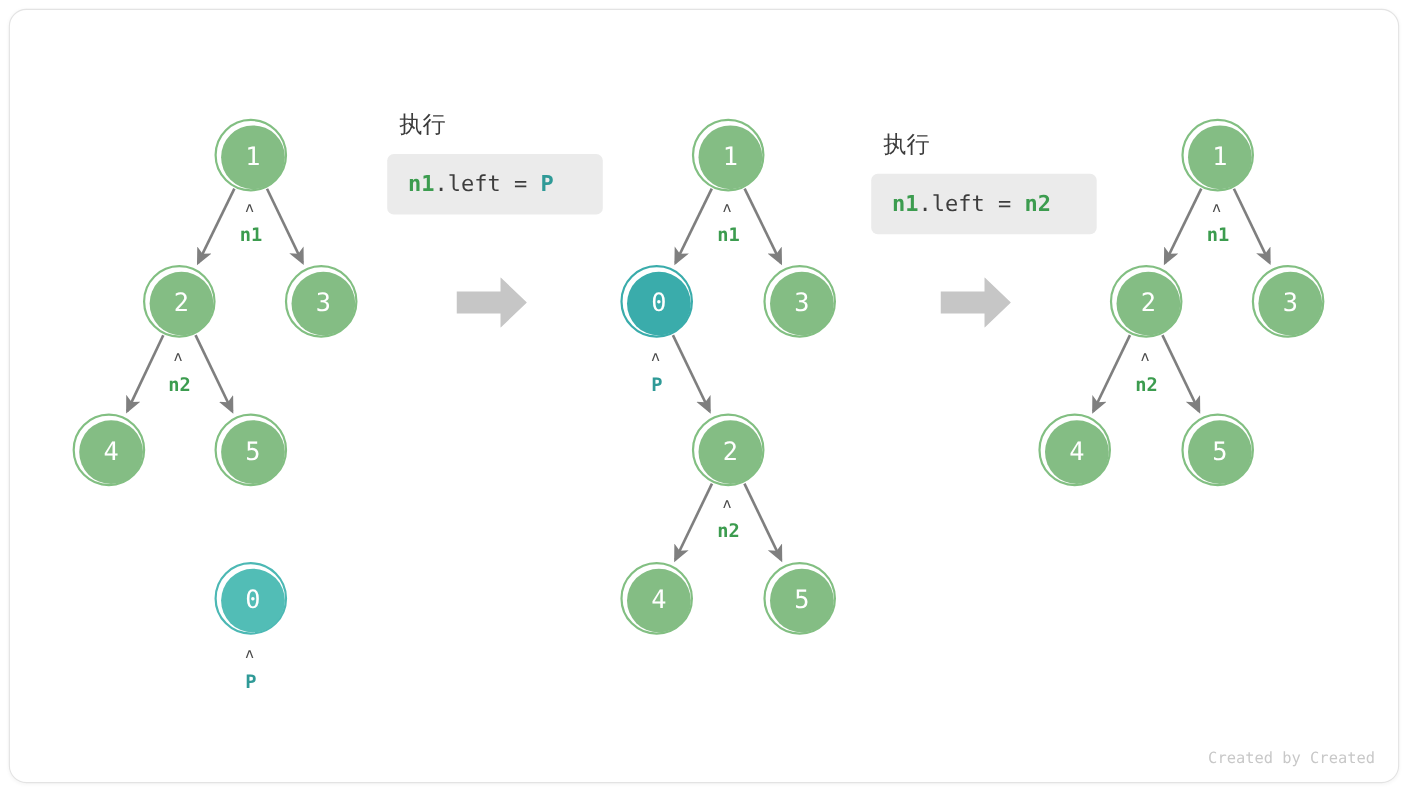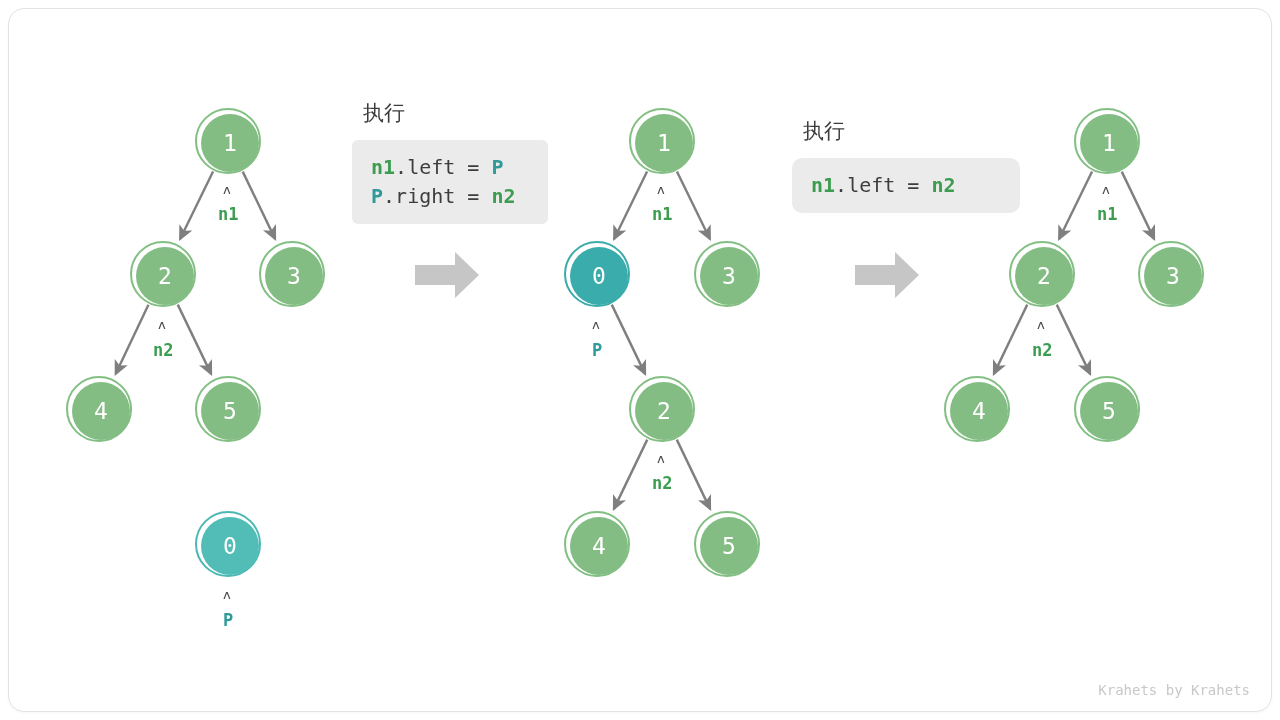--- a/index.html
+++ b/index.html
@@ -206,31 +206,30 @@
   <div id="labels-layer">
       <div class="caret" style="left: 223px; top: 183px;">ʌ</div>
       <div class="ptr-label green" style="left: 218px; top: 206px;">n1</div>
       <div class="caret" style="left: 158px; top: 318px;">ʌ</div>
       <div class="ptr-label green" style="left: 153px; top: 342px;">n2</div>
       <div class="caret" style="left: 223px; top: 588px;">ʌ</div>
       <div class="ptr-label teal" style="left: 223px; top: 612px;">P</div>
       <div class="step-title" style="left: 363px; top: 103px;">执行</div>
       <div class="code-box" style="left: 352px; top: 140px; width: 196px;">
         <div><span class="v-green">n1</span><span class="op">.left = </span><span class="v-teal">P</span></div>
-        <div><span class="v-teal">P</span><span class="op">.right = </span><span class="v-green">n2</span></div>
       </div>
       <div class="caret" style="left: 657px; top: 183px;">ʌ</div>
       <div class="ptr-label green" style="left: 652px; top: 206px;">n1</div>
       <div class="caret" style="left: 592px; top: 318px;">ʌ</div>
       <div class="ptr-label teal" style="left: 592px; top: 342px;">P</div>
       <div class="caret" style="left: 657px; top: 452px;">ʌ</div>
       <div class="ptr-label green" style="left: 652px; top: 475px;">n2</div>
       <div class="step-title" style="left: 803px; top: 121px;">执行</div>
-      <div class="code-box" style="left: 792px; top: 158px; width: 228px; border-radius: 10px;">
+      <div class="code-box" style="left: 792px; top: 158px; width: 205px;">
         <div><span class="v-green">n1</span><span class="op">.left = </span><span class="v-green">n2</span></div>
       </div>
       <div class="caret" style="left: 1102px; top: 183px;">ʌ</div>
       <div class="ptr-label green" style="left: 1097px; top: 206px;">n1</div>
       <div class="caret" style="left: 1037px; top: 318px;">ʌ</div>
       <div class="ptr-label green" style="left: 1032px; top: 342px;">n2</div>
     </div>
-  <div class="credit">Krahets by Krahets</div>
+  <div class="credit">Created by Created</div>
 </div>
 
 </body></html>

